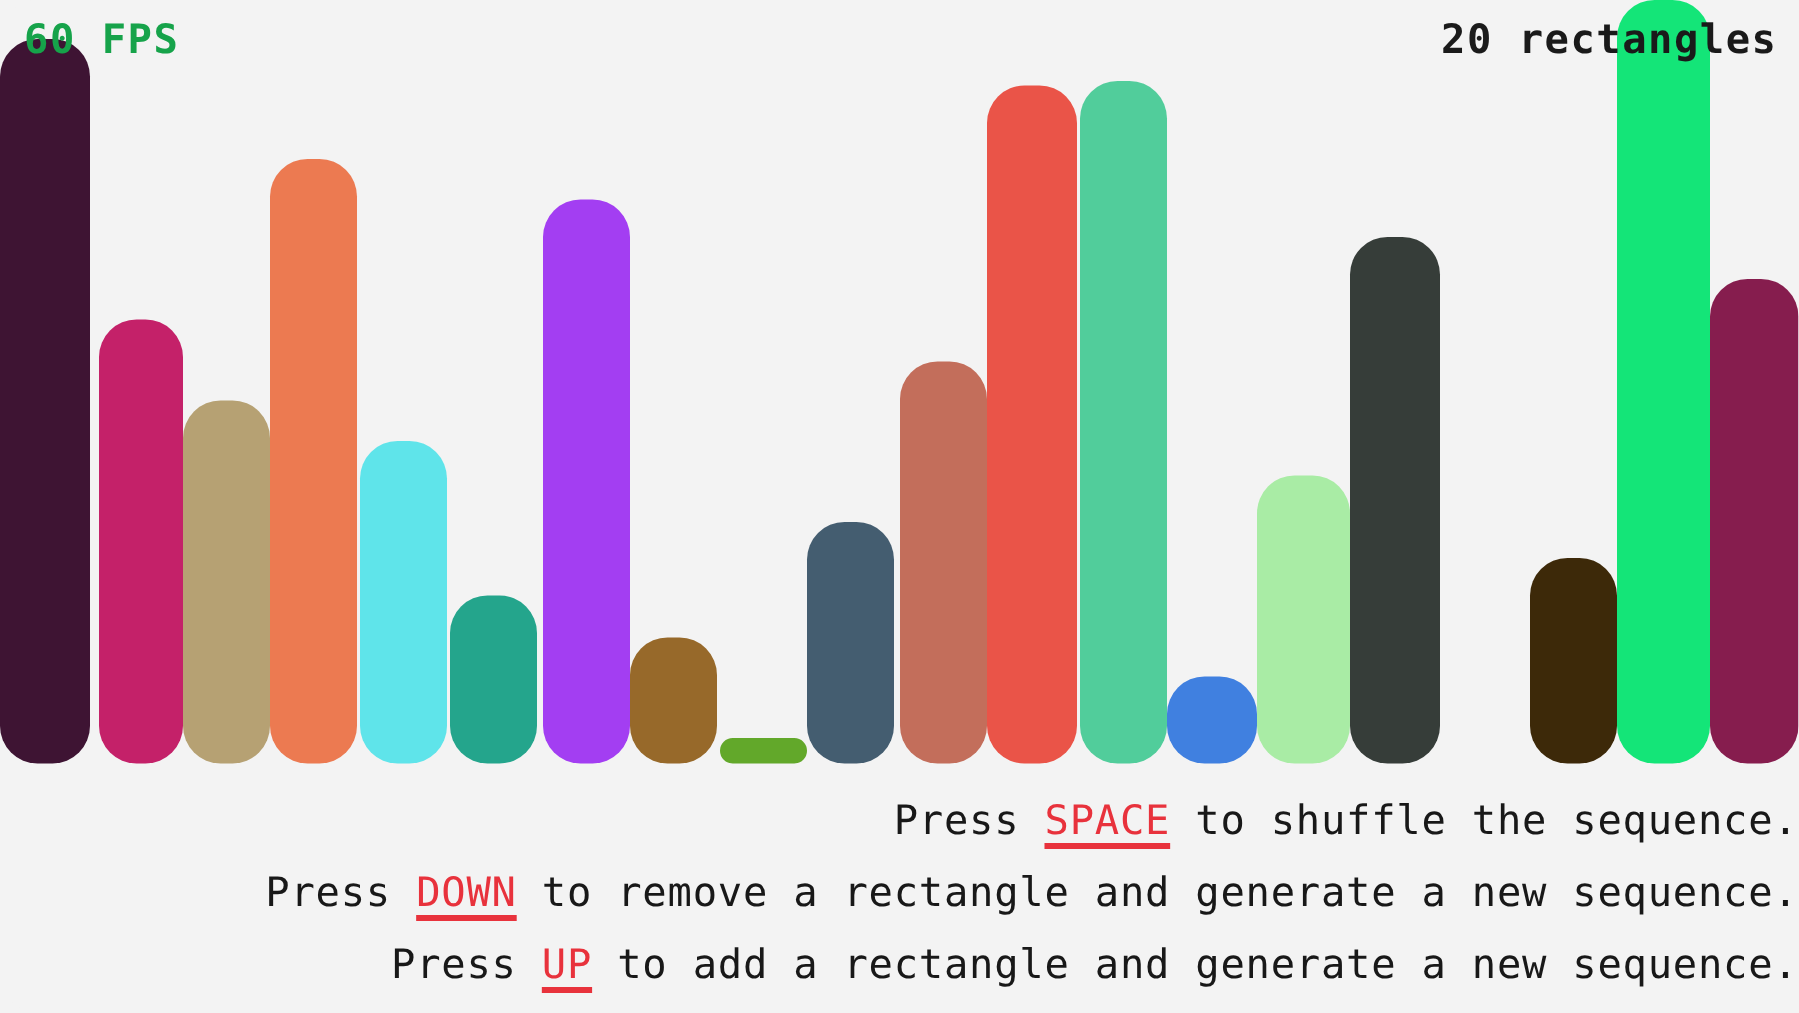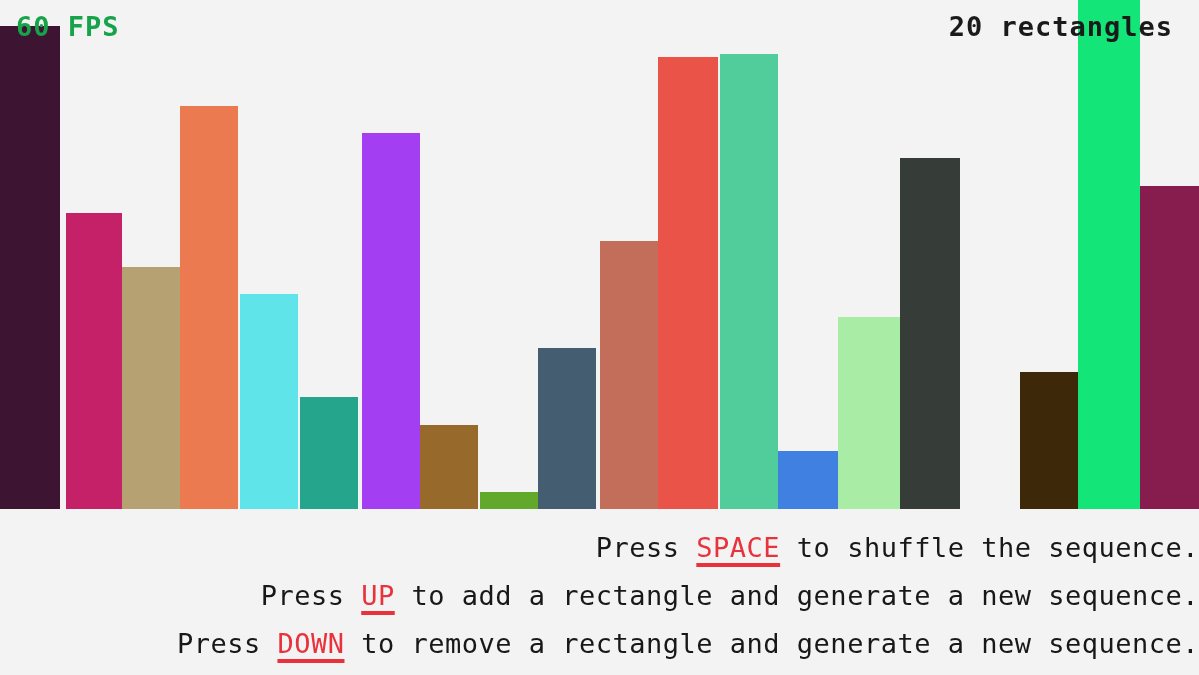--- a/index.html
+++ b/index.html
@@ -1,15 +1,15 @@
 <!DOCTYPE html>
 <html><head>
 <meta charset="utf-8">
 <style>
-  * { margin:0; padding:0; box-sizing:border-box; }
+  * { margin:0; padding:0; box-sizing:border-box;border-radius:25px; }
   html,body { width:1199px; height:675px; overflow:hidden; }
   body {
     background:#f3f3f3;
     font-family:"DejaVu Sans Mono", monospace;
     position:relative;
   }
   #stage {
     position:absolute; left:0; top:0;
     width:1199px; height:675px;
     background:#f3f3f3;
@@ -29,21 +29,21 @@
     position:absolute;
     left:16px; top:13px;
     font-size:27px;
     font-weight:bold;
     letter-spacing:1px;
     line-height:1;
     white-space:nowrap;
   }
   #rect-count {
     position:absolute;
-    right:26px; top:13px;
+    right:14px; top:13px;
     font-size:27px;
     font-weight:bold;
     letter-spacing:1px;
     line-height:1;
     white-space:nowrap;
   }
   
   #instructions {
     position:absolute;
     left:14px; top:524px;
@@ -90,17 +90,17 @@
       <div class="bar" style="left: 1078px; width: 62px; height: 509px; background: rgb(20, 229, 120);"></div>
       <div class="bar" style="left: 1140px; width: 59px; height: 323px; background: rgb(134, 29, 78);"></div>
     </div>
 
   <div id="fps-counter" style="color: rgb(22, 163, 74);">60 FPS</div>
 
   <div id="rect-count" style="color: rgb(26, 26, 26);">20 rectangles</div>
 
   <div id="instructions">
       <div class="instr-line"><span>Press </span><span class="key" style="color: rgb(232, 50, 60); text-decoration-color: rgb(232, 50, 60);">SPACE</span><span> to shuffle the sequence.</span></div>
+      <div class="instr-line"><span>Press </span><span class="key" style="color: rgb(232, 50, 60); text-decoration-color: rgb(232, 50, 60);">DOWN</span><span> to remove a rectangle and generate a new sequence.</span></div>
       <div class="instr-line"><span>Press </span><span class="key" style="color: rgb(232, 50, 60); text-decoration-color: rgb(232, 50, 60);">UP</span><span> to add a rectangle and generate a new sequence.</span></div>
-      <div class="instr-line"><span>Press </span><span class="key" style="color: rgb(232, 50, 60); text-decoration-color: rgb(232, 50, 60);">DOWN</span><span> to remove a rectangle and generate a new sequence.</span></div>
     </div>
 
 </div>
 
 </body></html>

